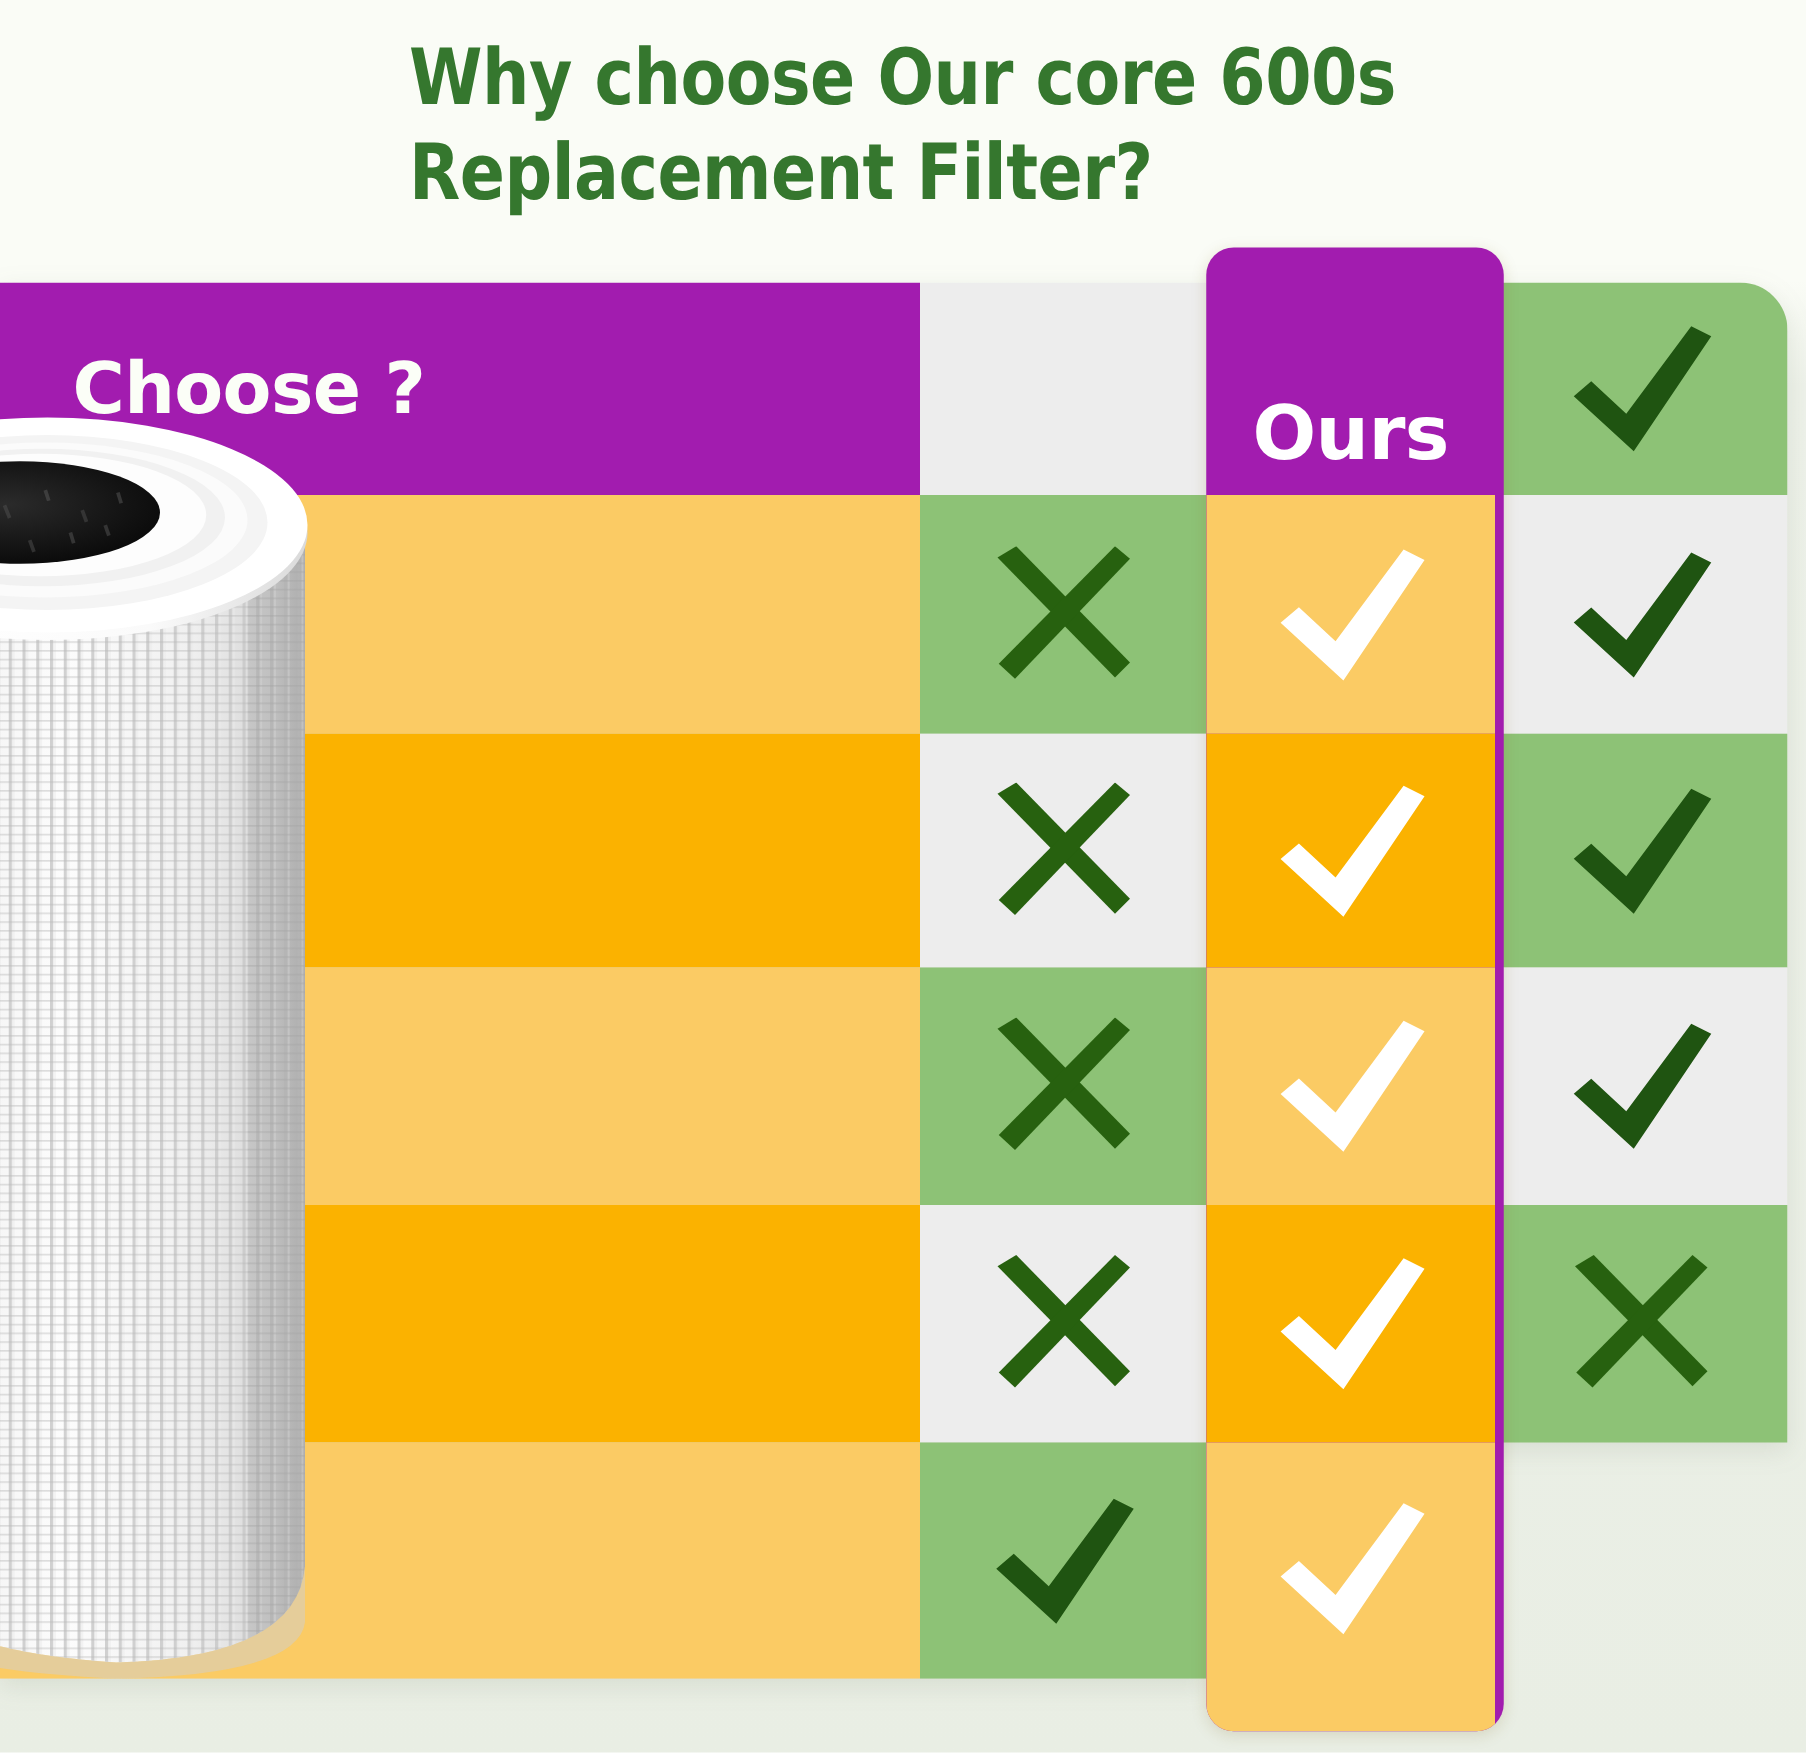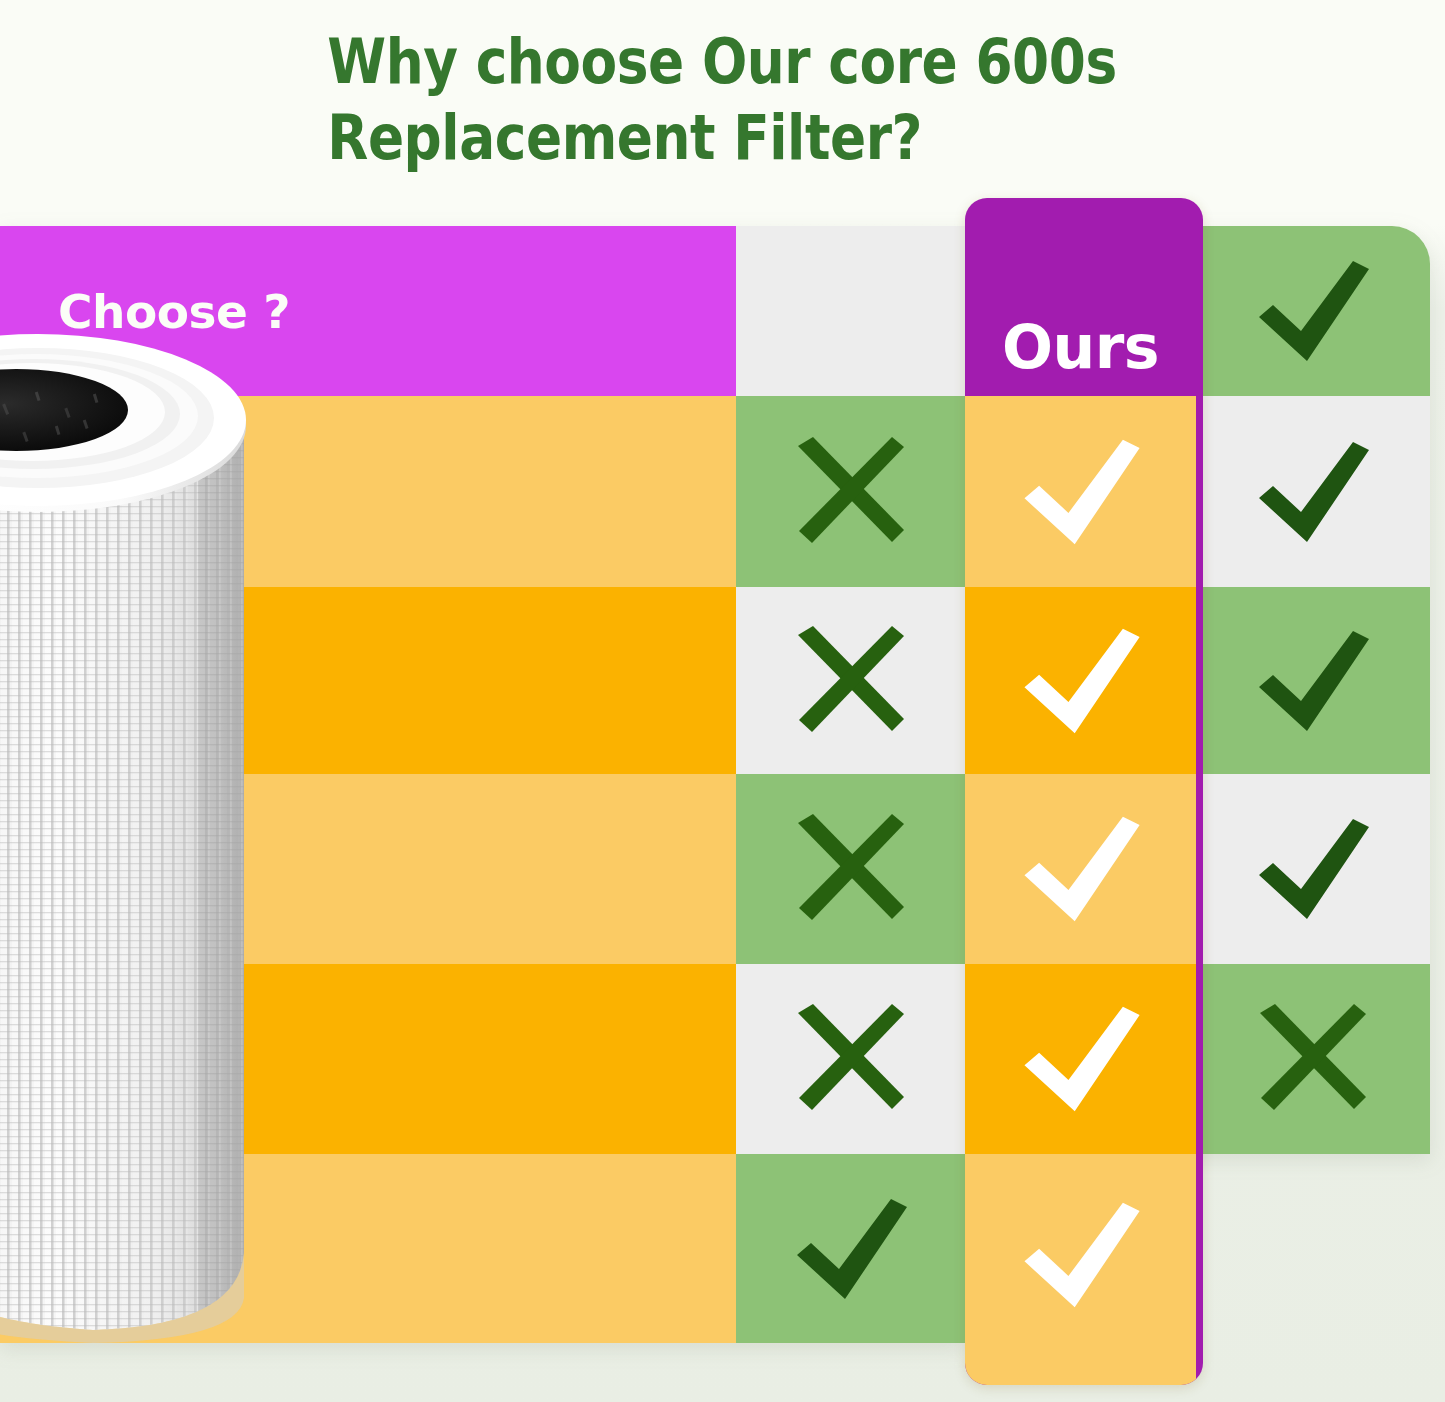--- a/index.html
+++ b/index.html
@@ -66,24 +66,24 @@
   }
 
   
   .lab {
     padding-left: 58px;
     box-sizing: border-box;
     font-size: 44px;
     letter-spacing: 0.2px;
   }
   .lab.head {
-    background: #d946ef;
+    background: #a21caf;
     color: #FBFEF7;
     font-weight: bold;
-    font-size: 47px;
+    font-size: 57px;
     font-family: "DejaVu Sans", sans-serif;
     letter-spacing: -0.5px;
   }
   .lab.alt-light {
     background: #ECECEC;
     color: #3F7A2B;
   }
   .lab.alt-dark {
     background: #4C8630;
     color: #F7FBF2;

